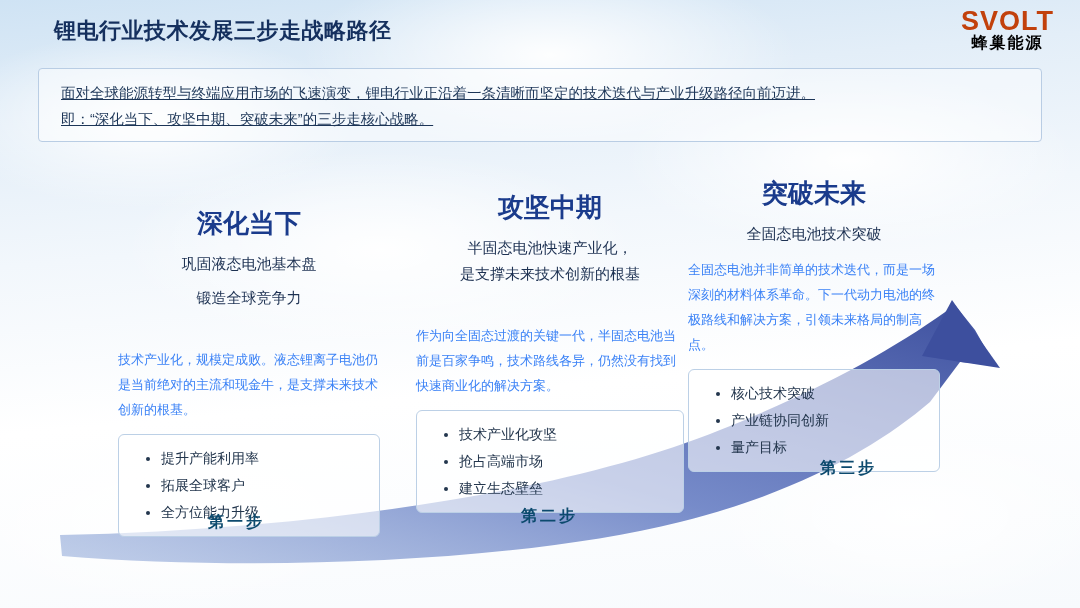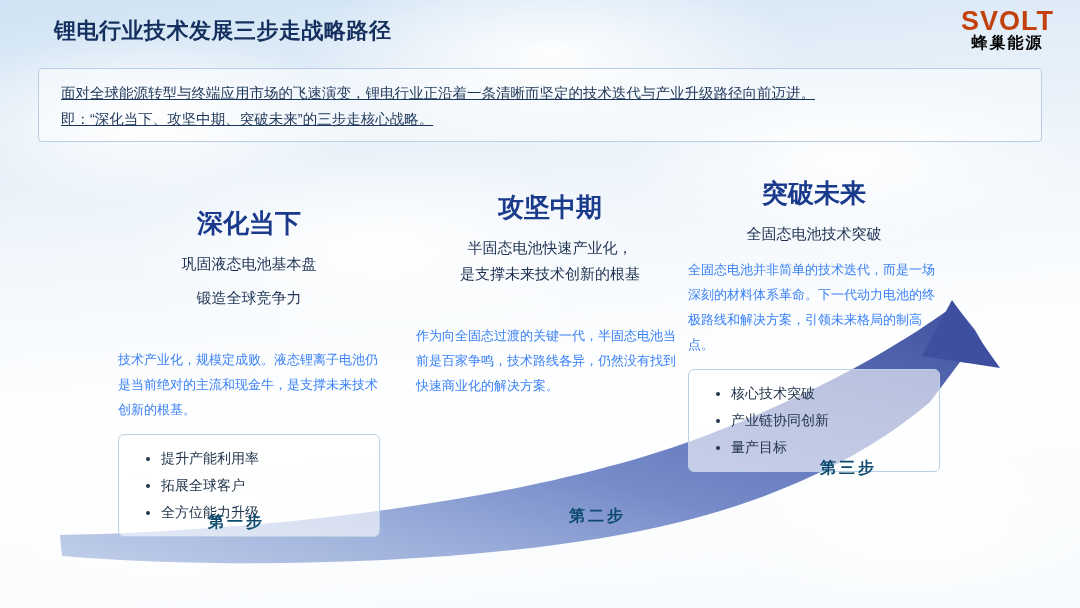--- a/index.html
+++ b/index.html
@@ -162,30 +162,37 @@
       <li>全方位能力升级</li>
     </ul>
   </div>
 </div>
 
 <div class="col col2">
   <div class="col-head">攻坚中期</div>
   <div class="col-sub">半固态电池快速产业化，</div>
   <div class="col-sub" style="margin-top:0">是支撑未来技术创新的根基</div>
   <div class="col-body">作为向全固态过渡的关键一代，半固态电池当前是百家争鸣，技术路线各异，仍然没有找到快速商业化的解决方案。</div>
+  <div class="bullet-box">
+    <ul>
+      <li>技术产业化攻坚</li>
+      <li>抢占高端市场</li>
+      <li>建立生态壁垒</li>
+    </ul>
+  </div>
 </div>
 
 <div class="col col3">
   <div class="col-head">突破未来</div>
   <div class="col-sub">全固态电池技术突破</div>
   <div class="col-body">全固态电池并非简单的技术迭代，而是一场深刻的材料体系革命。下一代动力电池的终极路线和解决方案，引领未来格局的制高点。</div>
   <div class="bullet-box">
     <ul>
       <li>核心技术突破</li>
       <li>产业链协同创新</li>
       <li>量产目标</li>
     </ul>
   </div>
 </div>
 
 <div class="step-label" style="left:208px; top:512px;">第一步</div>
-<div class="step-label" style="left:521px; top:506px;margin-left:48px;">第二步</div>
+<div class="step-label" style="left:521px; top:506px;">第二步</div>
 <div class="step-label" style="left:820px; top:458px;">第三步</div>
 
 </body></html>

